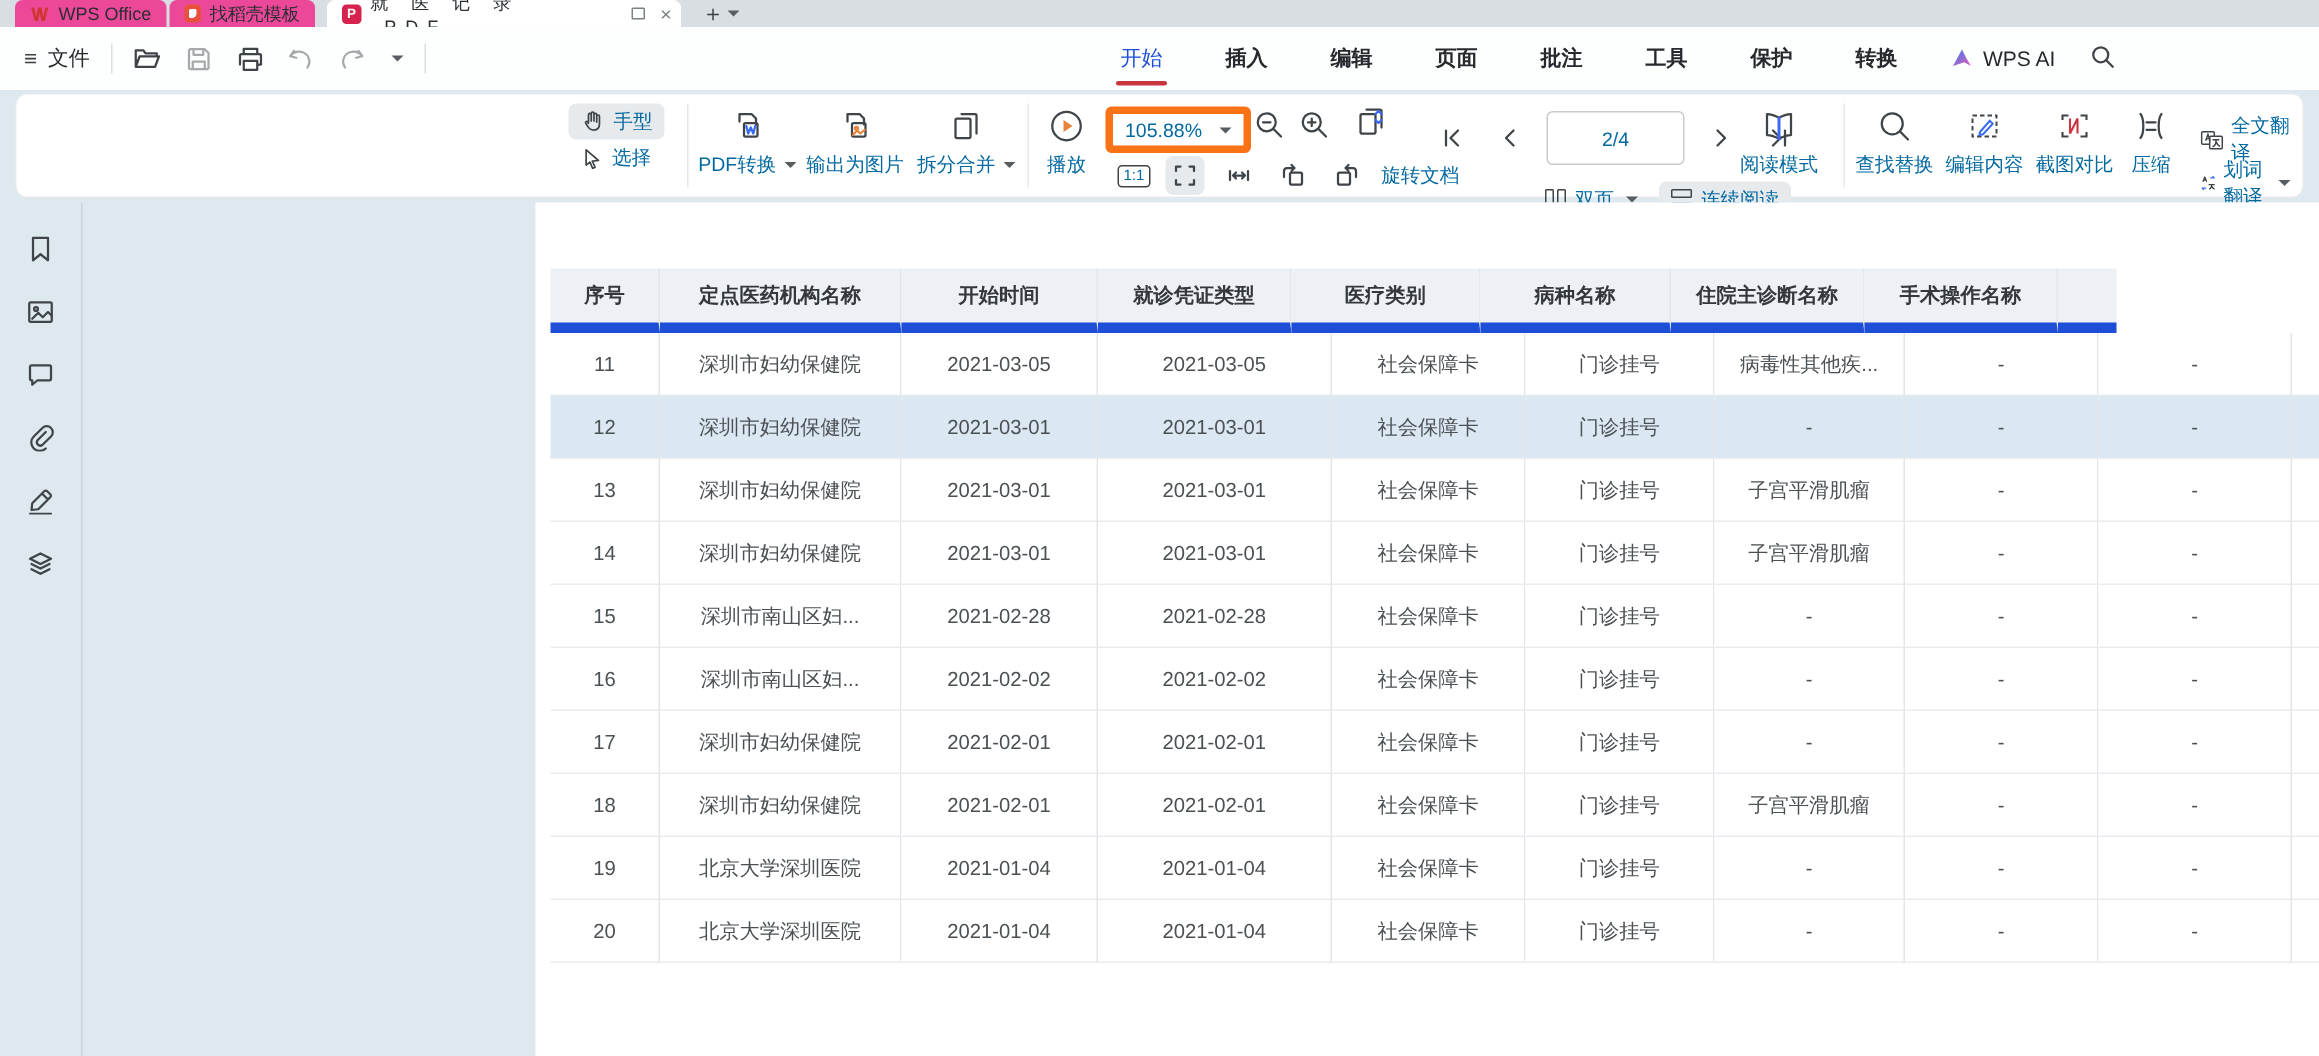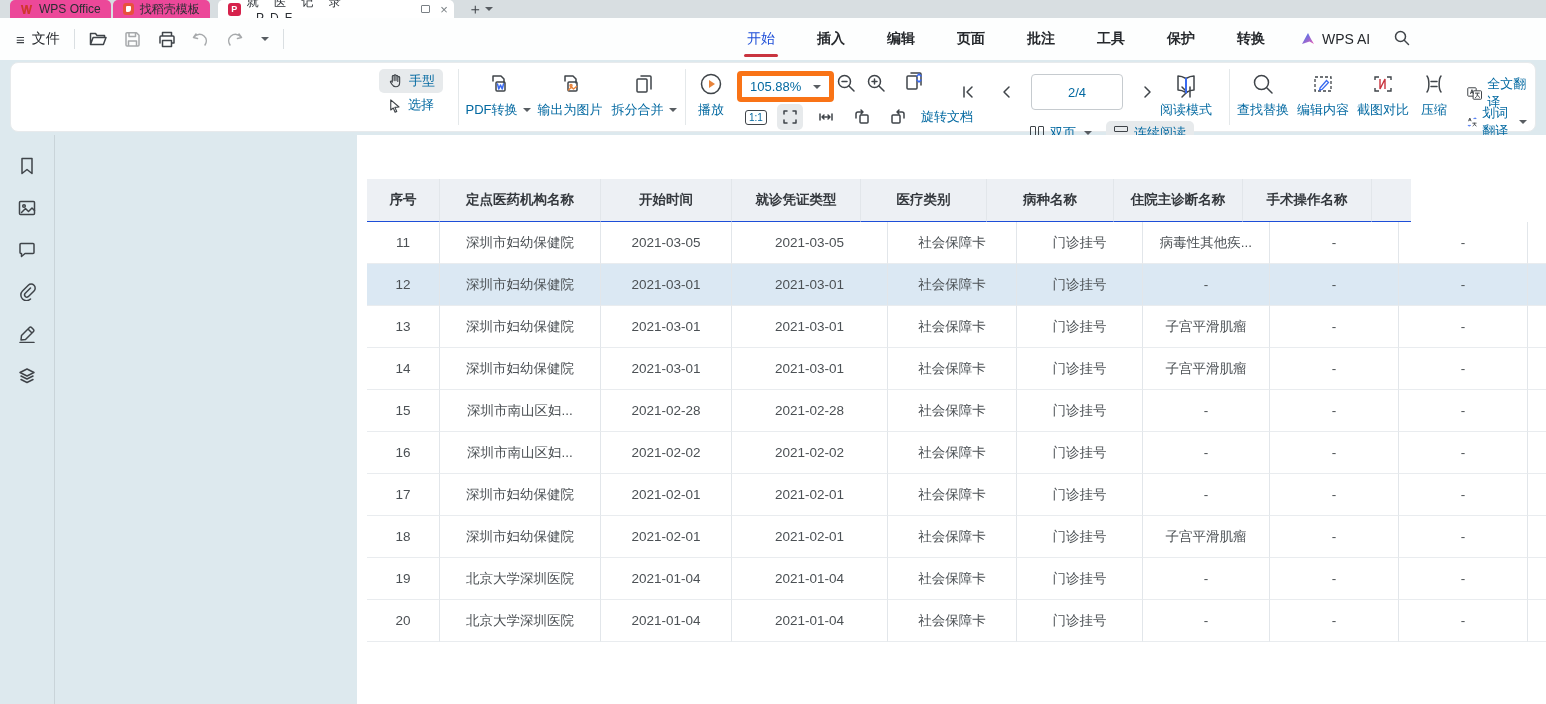--- a/index.html
+++ b/index.html
@@ -74,21 +74,21 @@
   .side-ic { width:22px; height:22px; display:flex; align-items:center; justify-content:center; }
   .page { position:absolute; left:357px; top:0; width:1189px; height:569px; background:#ffffff; }
 
   
   .pdftable { position:absolute; left:10px; top:44px; width:1200px; }
   .trow { display:flex; height:42px; }
   .trow.head { height:43px; }
   .tcell { display:flex; align-items:center; justify-content:center; font-size:13.5px;
     color:#4b5054; border-right:1px solid #e2e6ea; border-bottom:1px solid #e9ecef;
     background:#ffffff; text-align:center; overflow:hidden; white-space:nowrap; }
-  .trow.head .tcell { background:#edf0f4; color:#34383d; font-weight:bold; border-bottom:1px solid #1d4ed8; }
+  .trow.head .tcell { background:#edf0f4; color:#34383d; font-weight:bold; border-bottom:7px solid #1d4ed8; }
   .trow.hl .tcell { background:#dbe8f3; }
   .c0{width:73px;} .c1{width:161px;} .c2{width:131px;} .c3{width:156px;} .c4{width:129px;}
   .c5{width:126px;} .c6{width:127px;} .c7{width:129px;} .c8{width:129px;} .c9{width:39px; border-right:none;}
 
   svg.oln { stroke:#3f4449; fill:none; stroke-width:1.5; stroke-linecap:round; stroke-linejoin:round; }
 </style>
 </head>
 <body>
 
 <div class="tabbar">

